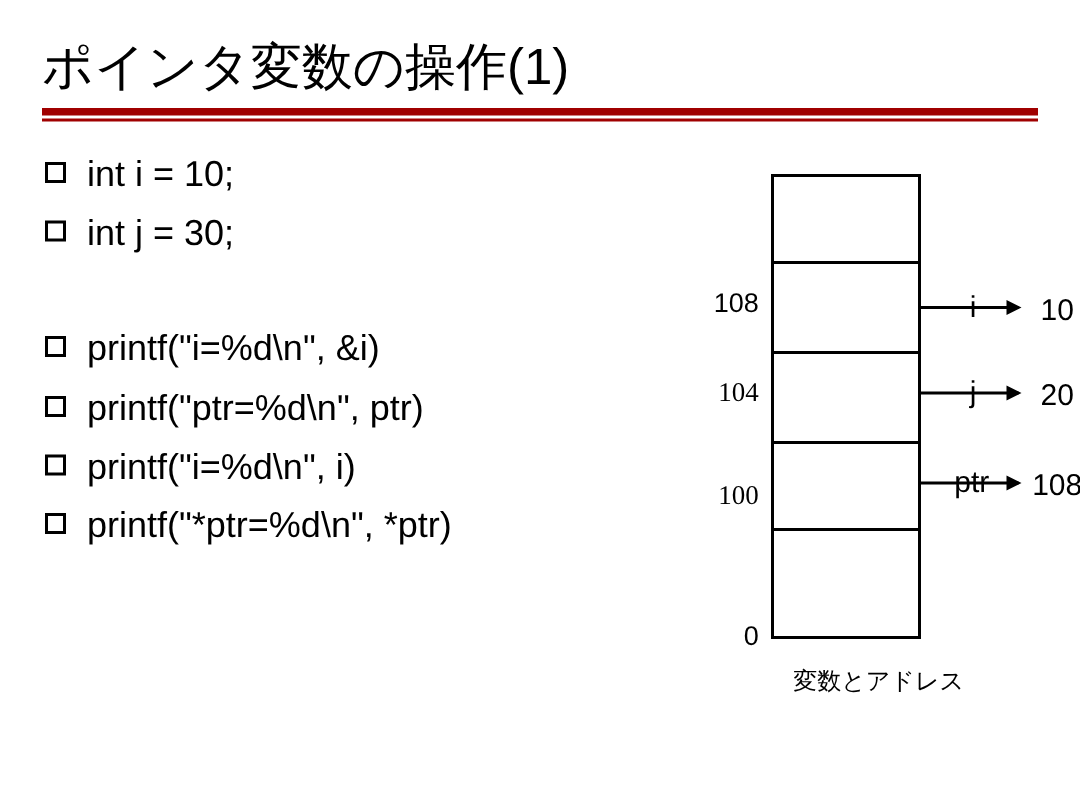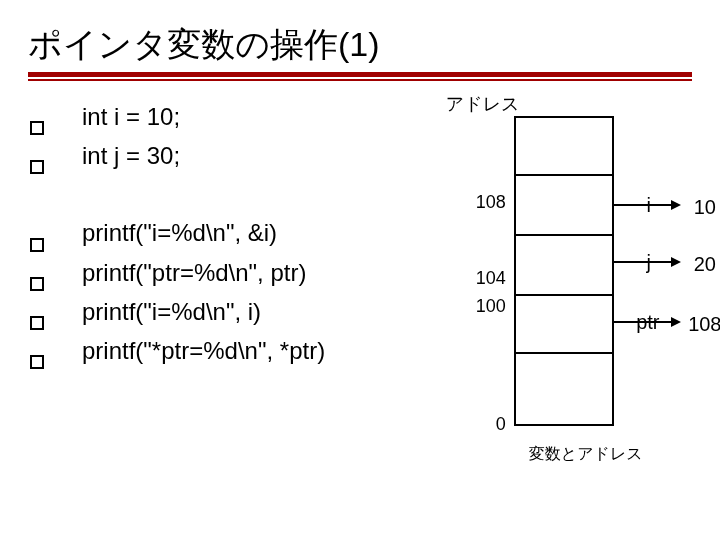--- a/index.html
+++ b/index.html
@@ -51,26 +51,25 @@
     width: 360px;
     padding-top: 2px;
   }
   .bullet-list {
     list-style: none;
     margin: 0;
     padding: 0;
   }
   .bullet-list li {
     display: flex;
-    align-items: flex-end;
+    align-items: flex-start;
     font-size: 24px;
     font-weight: 400;
     line-height: 1.55;
     margin: 0 0 2px 0;
-    gap: 24px;
   }
   .bullet-list.group2 {
     margin-top: 40px;
   }
   .bullet-list li .marker {
     display: inline-block;
     width: 14px;
     height: 14px;
     border: 2px solid #000;
     box-sizing: border-box;
@@ -114,22 +113,22 @@
   .line-c { top: 176px; }
   .line-d { top: 234px; }
 
   .addr-label {
     position: absolute;
     font-size: 18px;
     text-align: right;
     width: 50px;
   }
   .addr-108 { left: 62px; top: 96px; }
-  .addr-104 { left: 62px; top: 172px; }
-  .addr-100 { left: 62px; top: 200px; }
+  .addr-104 { left: 62px; top: 155px; font-family: Liberation Serif, serif; }
+  .addr-100 { left: 62px; top: 224px; font-family: Liberation Serif, serif; }
   .addr-0   { left: 92px; top: 318px; width: 20px; }
 
   .var-name {
     position: absolute;
     font-size: 20px;
     text-align: center;
     width: 40px;
   }
   .var-i   { left: 235px; top: 98px; }
   .var-j   { left: 235px; top: 155px; }
@@ -208,21 +207,20 @@
           <span class="text">printf("i=%d\n", i)</span>
         </li>
         <li>
           <span class="marker"></span>
           <span class="text">printf("*ptr=%d\n", *ptr)</span>
         </li>
       </ul>
     </div>
 
     <div class="right-col">
-      <div class="addr-heading">アドレス</div>
 
       <div class="mem-box">
         <div class="mem-row-line line-a"></div>
         <div class="mem-row-line line-b"></div>
         <div class="mem-row-line line-c"></div>
         <div class="mem-row-line line-d"></div>
       </div>
 
       <div class="addr-label addr-108">108</div>
       <div class="addr-label addr-104">104</div>

